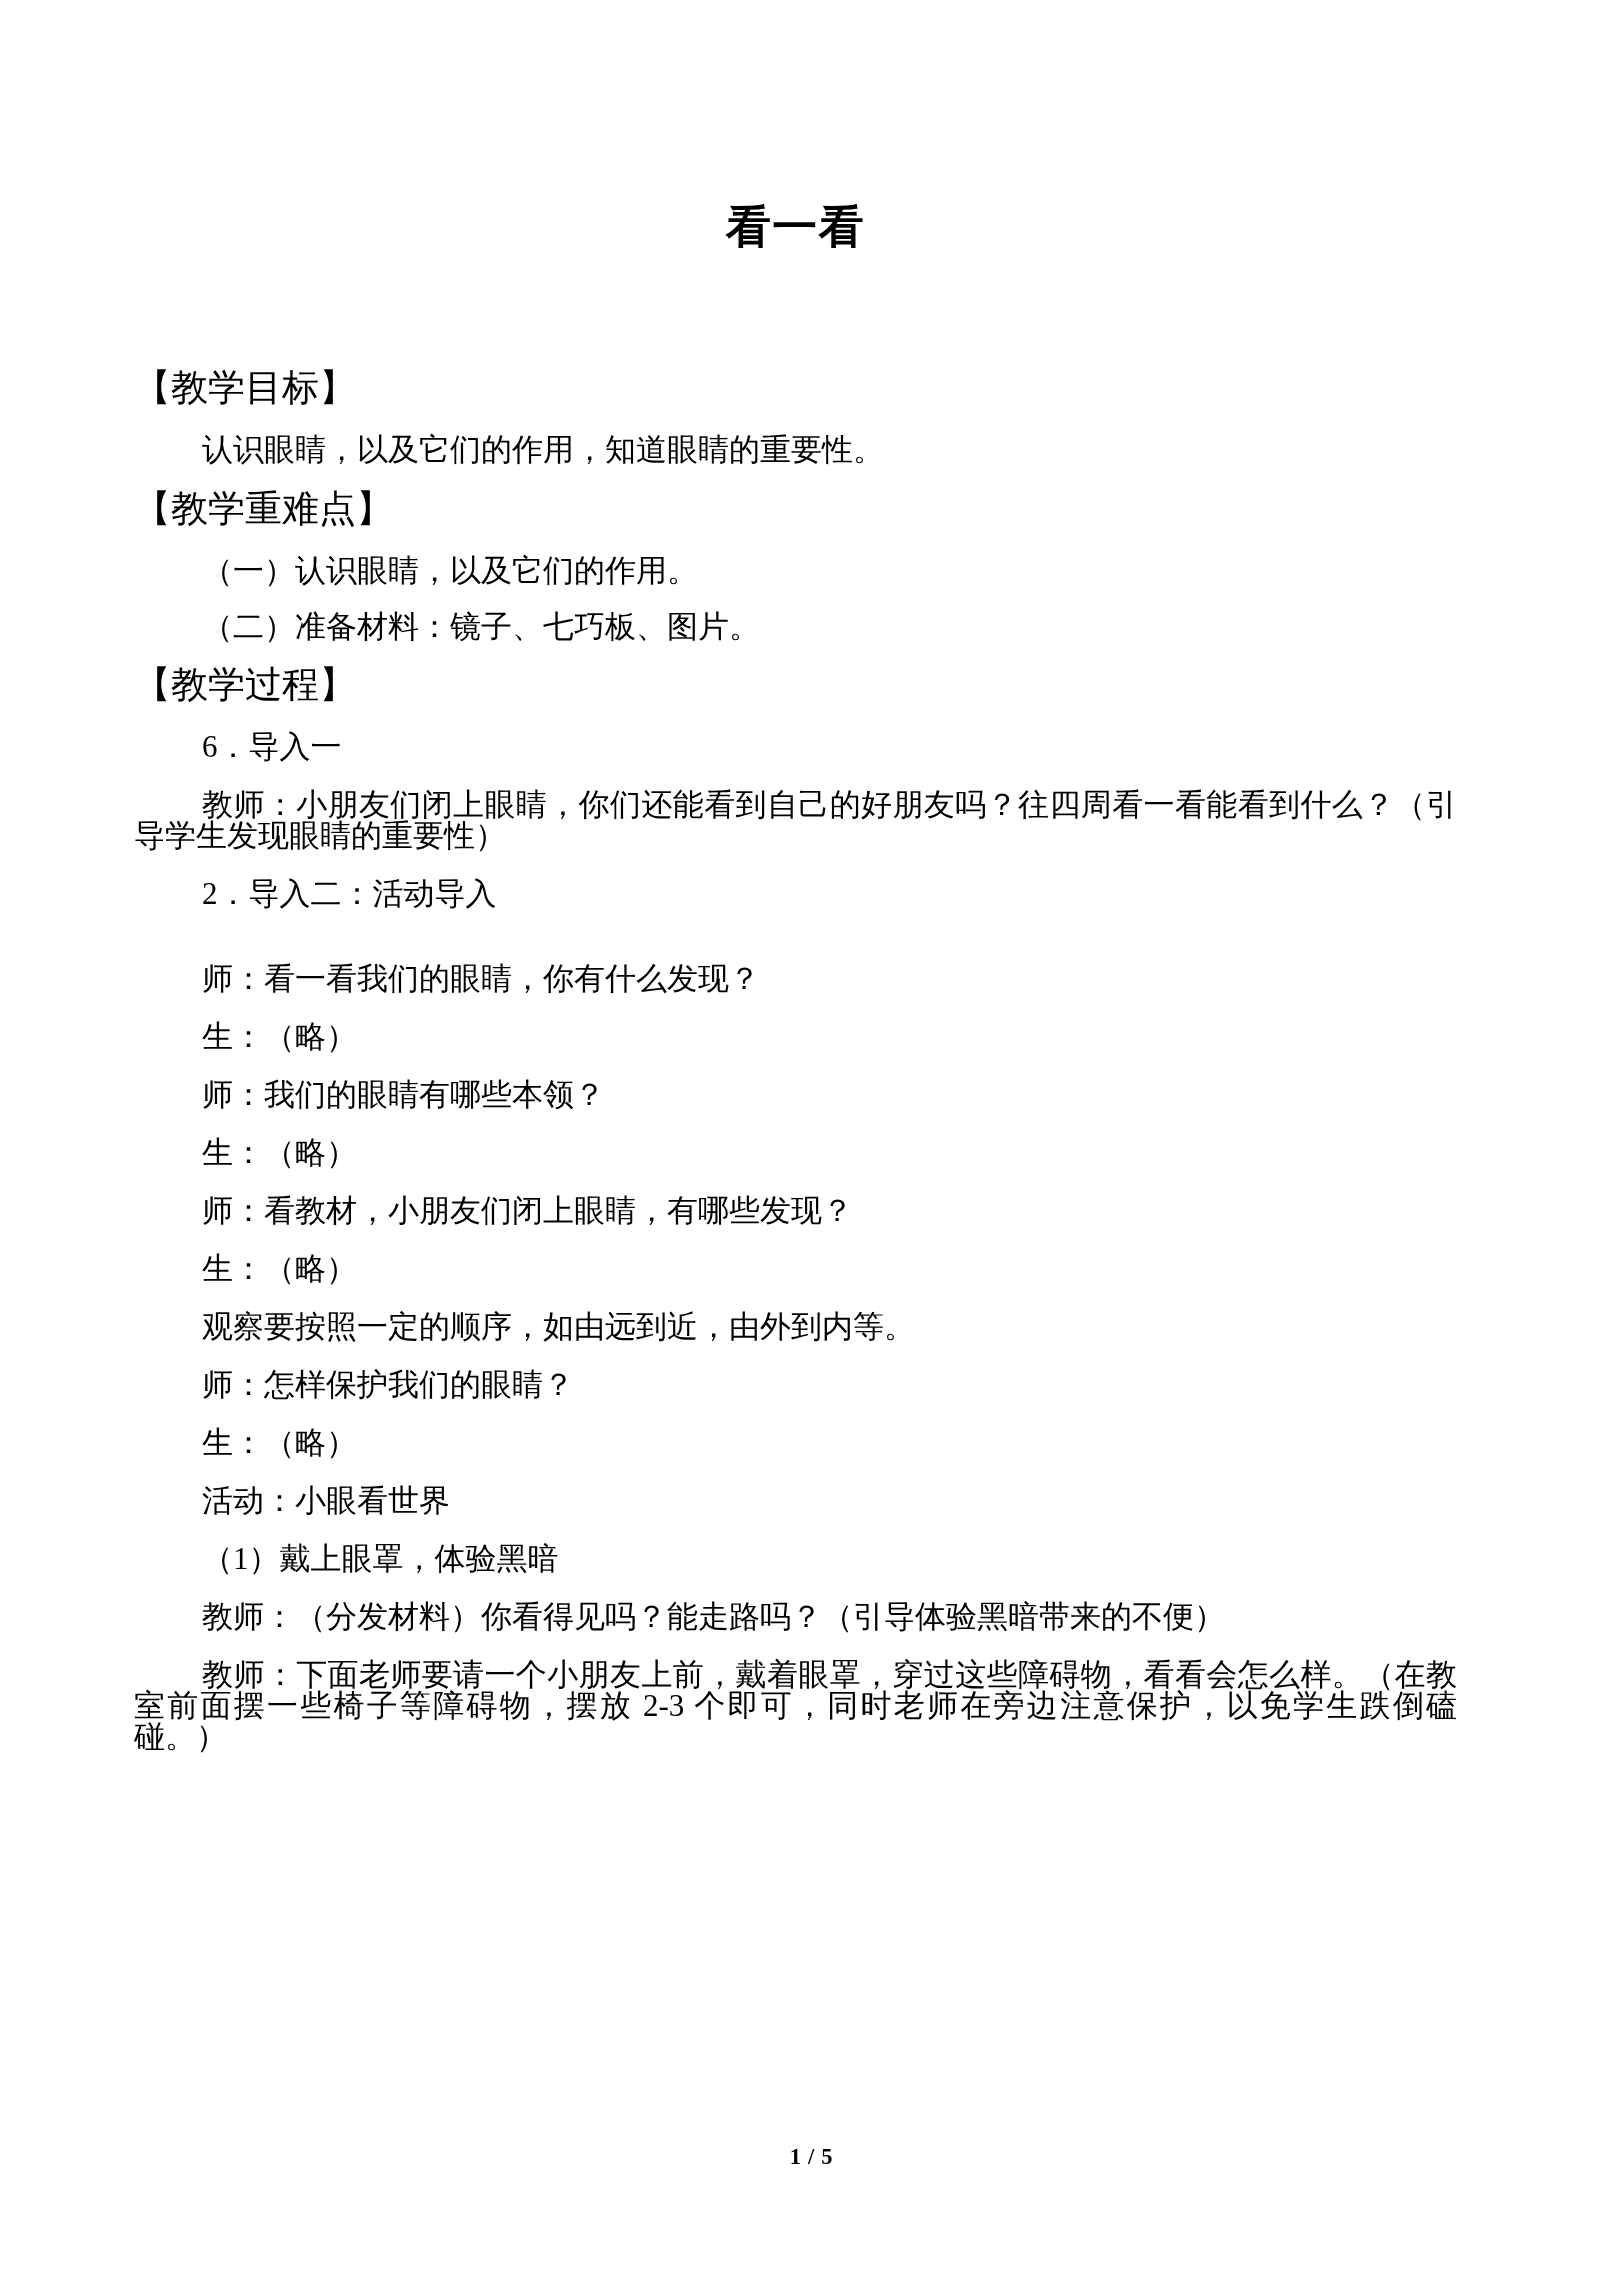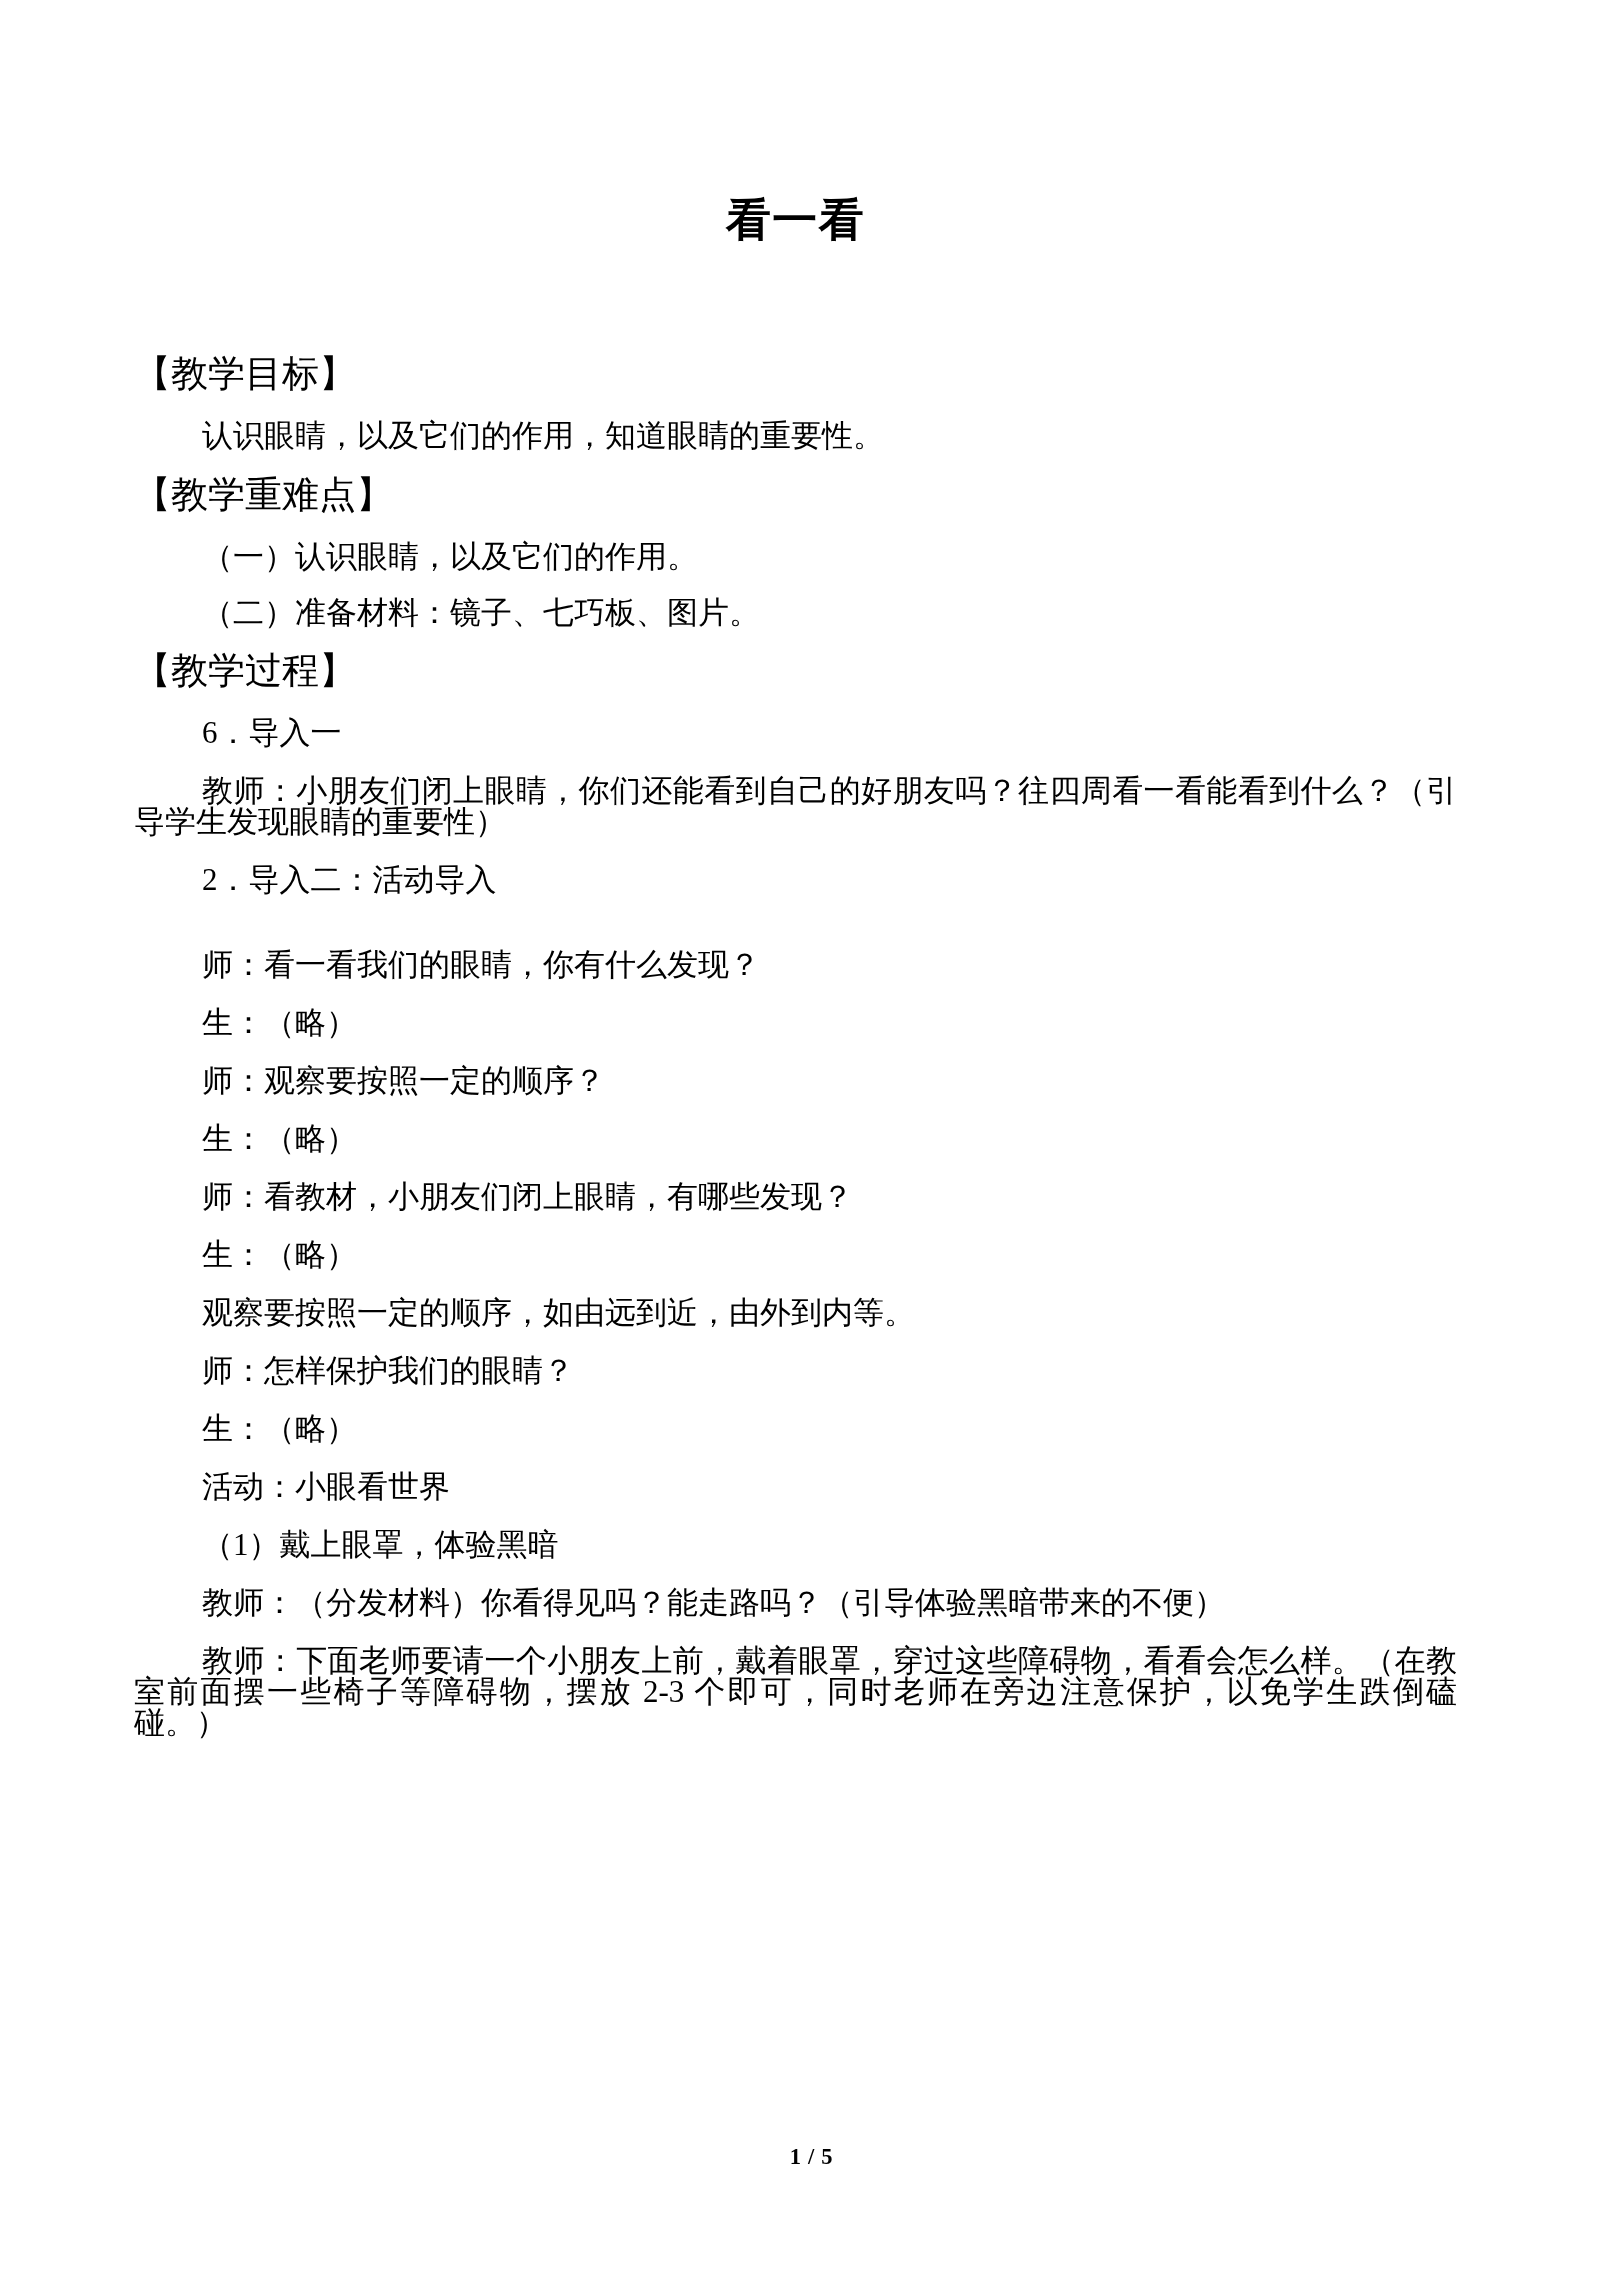--- a/index.html
+++ b/index.html
@@ -28,21 +28,21 @@
     position: absolute;
     left: 134px;
     top: 0;
     width: 1323px;
   }
   .doc-title {
     text-align: center;
     font-size: 45px;
     font-weight: bold;
     line-height: 1;
-    margin: 0;
+    margin: 7px;
     padding-top: 198px;
     letter-spacing: 1.4px;
   }
   .section-heading {
     font-size: 37px;
     font-weight: normal;
     line-height: 1.25;
     margin: 0;
     letter-spacing: 0px;
     white-space: nowrap;
@@ -114,21 +114,21 @@
     <div class="gap-para"></div>
 
     <div class="gap-para"></div>
 
     <p class="body-line indent2">师：看一看我们的眼睛，你有什么发现？</p>
     <div class="gap-para"></div>
 
     <p class="body-line indent2">生：（略）</p>
     <div class="gap-para"></div>
 
-    <p class="body-line indent2">师：观察要按照一定的顺序？</p>
+    <p class="body-line indent2">师：我们的眼睛有哪些本领？</p>
     <div class="gap-para"></div>
 
     <p class="body-line indent2">生：（略）</p>
     <div class="gap-para"></div>
 
     <p class="body-line indent2">师：看教材，小朋友们闭上眼睛，有哪些发现？</p>
     <div class="gap-para"></div>
 
     <p class="body-line indent2">生：（略）</p>
     <div class="gap-para"></div>

